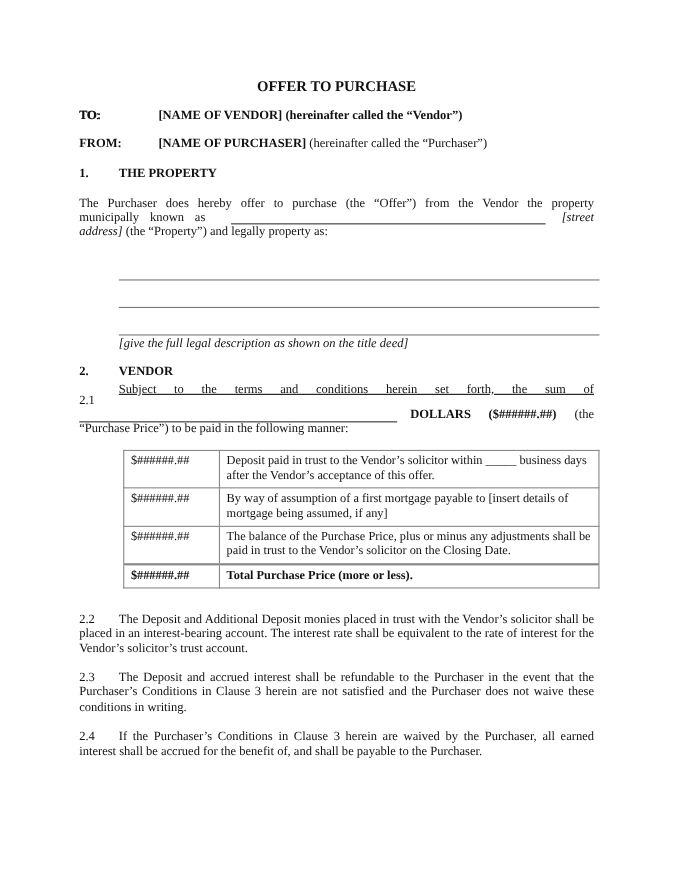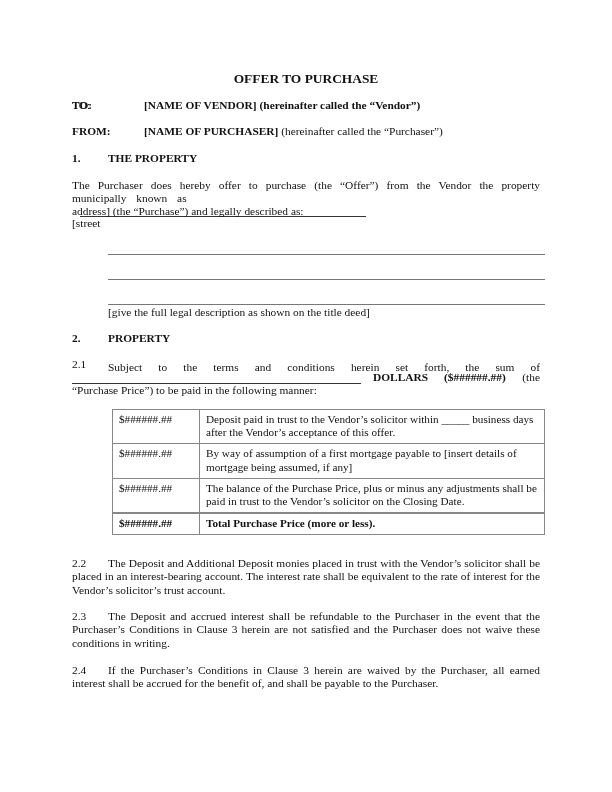--- a/index.html
+++ b/index.html
@@ -1,20 +1,20 @@
 <!DOCTYPE html>
 <html><head>
 <meta charset="utf-8">
 <style>
   html, body { margin: 0; padding: 0; background: #ffffff; }
   body { width: 612px; height: 792px; position: relative; overflow: hidden;
          font-family: "Liberation Serif", serif; color: #111; font-size: 11.4px; line-height: 13.3px; }
   .abs { position: absolute; }
   .b { font-weight: bold; }
-  .i { }
+  .i { font-style: italic; }
   .title { left: 0; width: 612px; top: 72px; text-align: center; font-weight: bold; font-size: 13.4px; }
   .para { left: 72px; width: 468px; text-align: justify; }
   .rule { position: absolute; height: 0; border-top: 1px solid #777; }
   table.pay { position: absolute; left: 112px; top: 409px; width: 433px; border-collapse: collapse; }
   table.pay td { border: 1px solid #888; vertical-align: top; padding: 3px 4px 4px 6px; font-size: 11.2px; line-height: 13.2px; }
   table.pay td.amt { width: 76px; padding-left: 6px; }
   table.pay tr.total td { border-top: 2px solid #888; }
   .sub { display: inline-block; width: 36px; }
 </style>
 </head>
@@ -32,40 +32,40 @@
 <div class="abs" style="left:144px; top:125px;">
   <span class="b">[NAME OF PURCHASER]</span>
   <span>(hereinafter called the “Purchaser”)</span>
 </div>
 <div class="abs b" style="left:72px; top:99px;">TO:</div>
 
 <div class="abs b" style="left:72px; top:152px;">1.</div>
 <div class="abs b" style="left:108px; top:152px;">THE PROPERTY</div>
 
 <div class="abs para" style="top:179px; text-align-last: justify;">The Purchaser does hereby offer to purchase (the “Offer”) from the Vendor the property</div>
-<div class="abs" style="left:72px; top:192px; width:468px; display:flex; justify-content:space-between;flex-direction:column;">
+<div class="abs" style="left:72px; top:192px; width:468px; display:flex; justify-content:space-between;">
   <span style="word-spacing:7px">municipally known as</span>
   <span style="display:inline-block; width:286px; border-bottom:1px solid #333; height:11px; margin-left:8px;"></span>
   <span class="i">[street</span>
 </div>
 <div class="abs" style="left:72px; top:205px;">
   <span class="i">address]</span>
-  <span>(the “Purchase”) and legally described as:</span>
+  <span>(the “Property”) and legally property as:</span>
 </div>
 
 <div class="rule" style="left:108px; top:254px; width:437px;"></div>
 <div class="rule" style="left:108px; top:279px; width:437px;"></div>
 <div class="rule" style="left:108px; top:304px; width:437px;"></div>
 <div class="abs i" style="left:108px; top:306px;">[give the full legal description as shown on the title deed]</div>
 
 <div class="abs b" style="left:72px; top:332px;">2.</div>
-<div class="abs b" style="left:108px; top:332px;">PROPERTY</div>
+<div class="abs b" style="left:108px; top:332px;">VENDOR</div>
 
 <div class="abs" style="left:72px; top:358px;font-family:Liberation Serif, serif;">2.1</div>
-<div class="abs" style="left:108px; top:361px; width:432px; text-align:justify; text-align-last:justify;">Subject to the terms and conditions herein set forth, the sum of</div>
+<div class="abs" style="left:108px; top:348px; width:432px; text-align:justify; text-align-last:justify;text-decoration:underline;">Subject to the terms and conditions herein set forth, the sum of</div>
 <div class="abs" style="left:72px; top:371px; width:468px; display:flex; align-items:flex-end;text-align:right;">
   <span style="display:inline-block; width:289px; border-bottom:1px solid #333; height:12px;"></span>
   <span class="b" style="margin-left:12px;">DOLLARS</span>
   <span class="b" style="margin-left:16px;">($######.##)</span>
   <span style="margin-left:auto;font-family:Liberation Serif, serif;">(the</span>
 </div>
 <div class="abs" style="left:72px; top:384px;">“Purchase Price”) to be paid in the following manner:</div>
 
 <table class="pay">
   <tbody>

